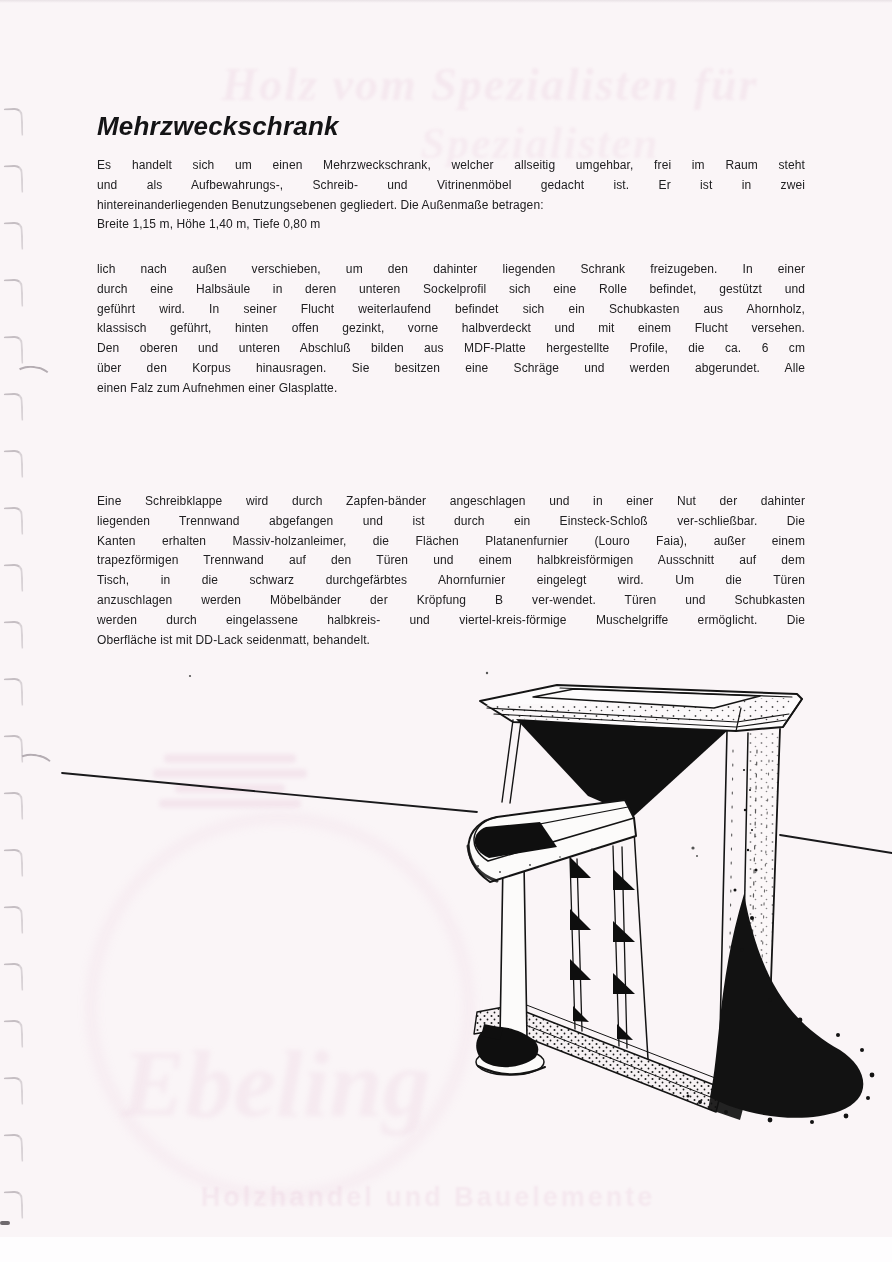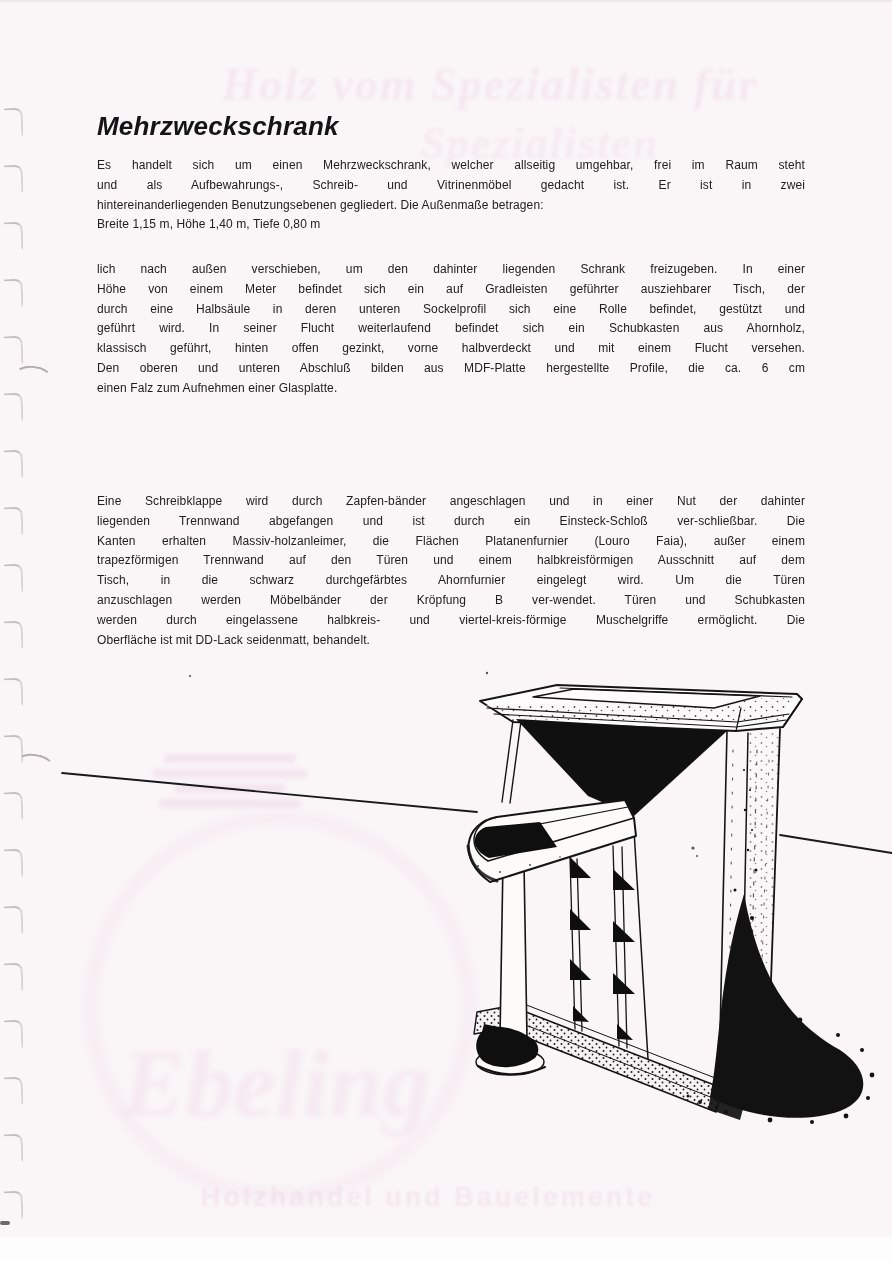--- a/index.html
+++ b/index.html
@@ -57,25 +57,25 @@
 
   <div class="doc-title">Mehrzweckschrank</div>
   <div class="para" id="p1">
       <div class="tline">Es handelt sich um einen Mehrzweckschrank, welcher allseitig umgehbar, frei im Raum steht</div>
       <div class="tline">und als Aufbewahrungs-, Schreib- und Vitrinenmöbel gedacht ist. Er ist in zwei</div>
       <div class="tline plain">hintereinanderliegenden Benutzungsebenen gegliedert. Die Außenmaße betragen:</div>
       <div class="tline plain">Breite 1,15 m, Höhe 1,40 m, Tiefe 0,80 m</div>
     </div>
   <div class="para" id="p2">
       <div class="tline">lich nach außen verschieben, um den dahinter liegenden Schrank freizugeben. In einer</div>
-      <div class="tline">Höhe von einem Meter befindet sich ein auf Gradleisten geführter ausziehbarer Tisch, der</div>
       <div class="tline">durch eine Halbsäule in deren unteren Sockelprofil sich eine Rolle befindet, gestützt und</div>
       <div class="tline">geführt wird. In seiner Flucht weiterlaufend befindet sich ein Schubkasten aus Ahornholz,</div>
       <div class="tline">klassisch geführt, hinten offen gezinkt, vorne halbverdeckt und mit einem Flucht versehen.</div>
       <div class="tline">Den oberen und unteren Abschluß bilden aus MDF-Platte hergestellte Profile, die ca. 6 cm</div>
+      <div class="tline">über den Korpus hinausragen. Sie besitzen eine Schräge und werden abgerundet. Alle</div>
       <div class="tline plain">einen Falz zum Aufnehmen einer Glasplatte.</div>
     </div>
   <div class="para" id="p3">
       <div class="tline">Eine Schreibklappe wird durch Zapfen-bänder angeschlagen und in einer Nut der dahinter</div>
       <div class="tline">liegenden Trennwand abgefangen und ist durch ein Einsteck-Schloß ver-schließbar. Die</div>
       <div class="tline">Kanten erhalten Massiv-holzanleimer, die Flächen Platanenfurnier (Louro Faia), außer einem</div>
       <div class="tline">trapezförmigen Trennwand auf den Türen und einem halbkreisförmigen Ausschnitt auf dem</div>
       <div class="tline">Tisch, in die schwarz durchgefärbtes Ahornfurnier eingelegt wird. Um die Türen</div>
       <div class="tline">anzuschlagen werden Möbelbänder der Kröpfung B ver-wendet. Türen und Schubkasten</div>
       <div class="tline">werden durch eingelassene halbkreis- und viertel-kreis-förmige Muschelgriffe ermöglicht. Die</div>

